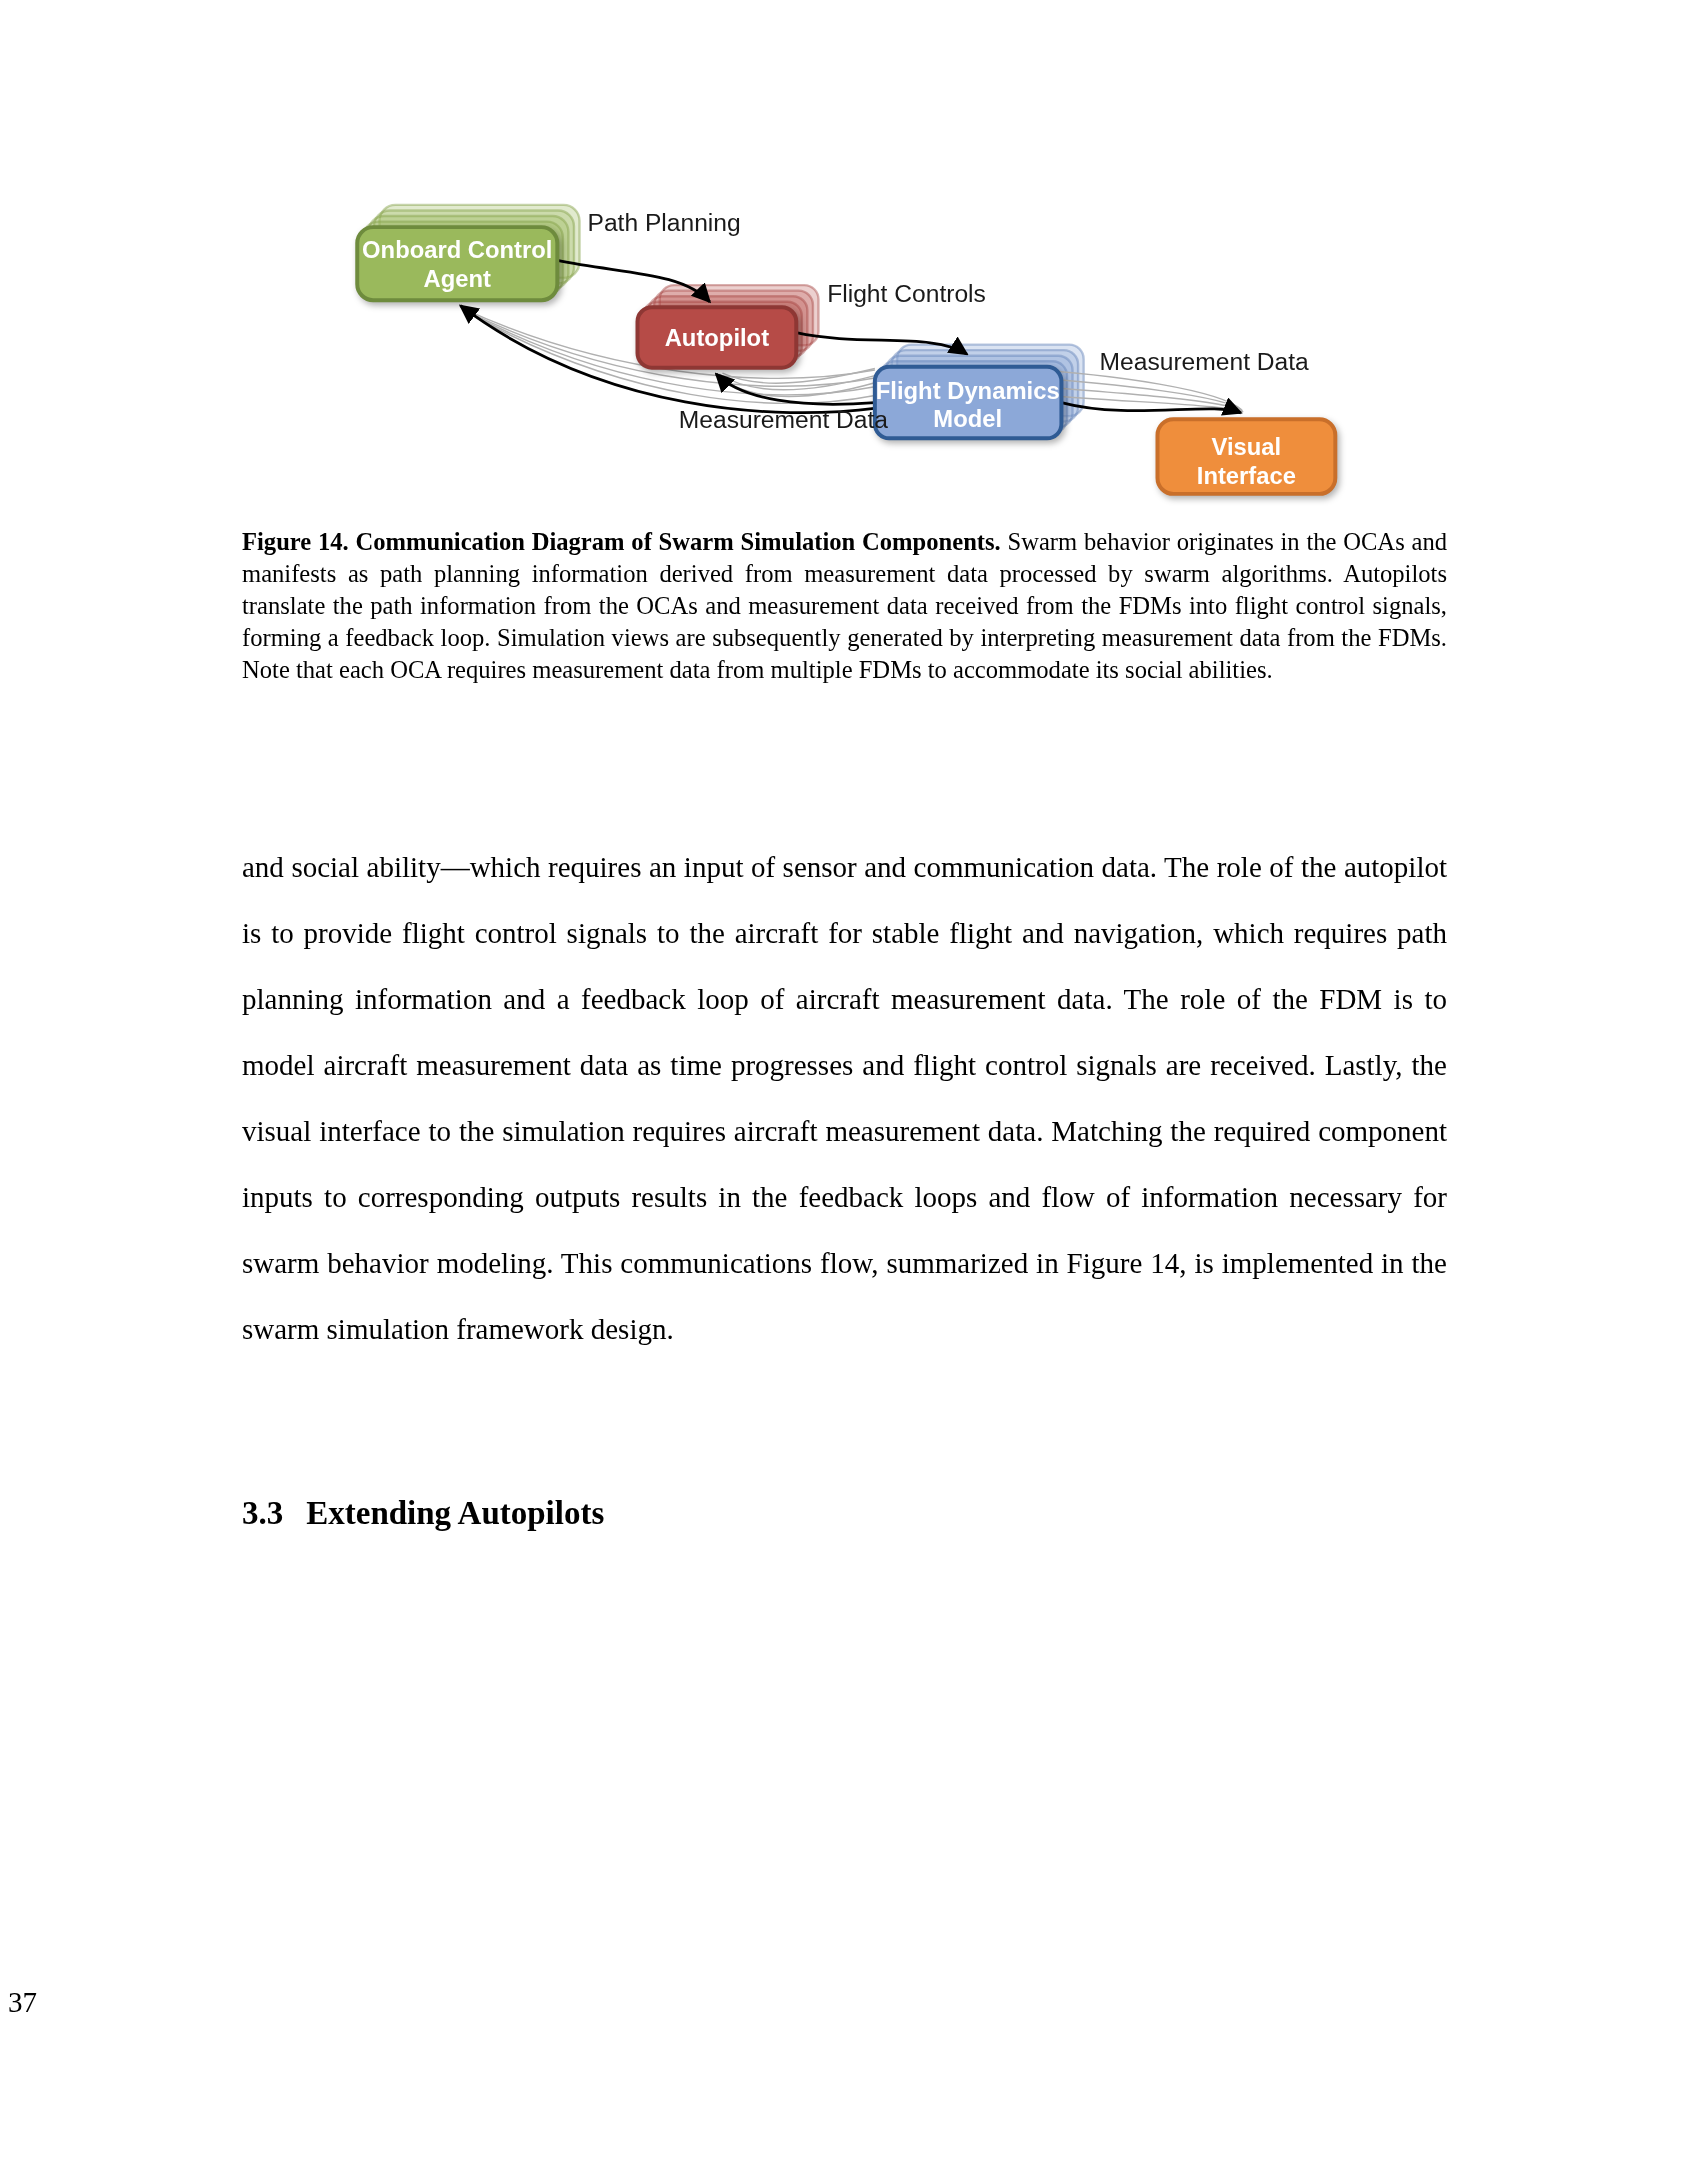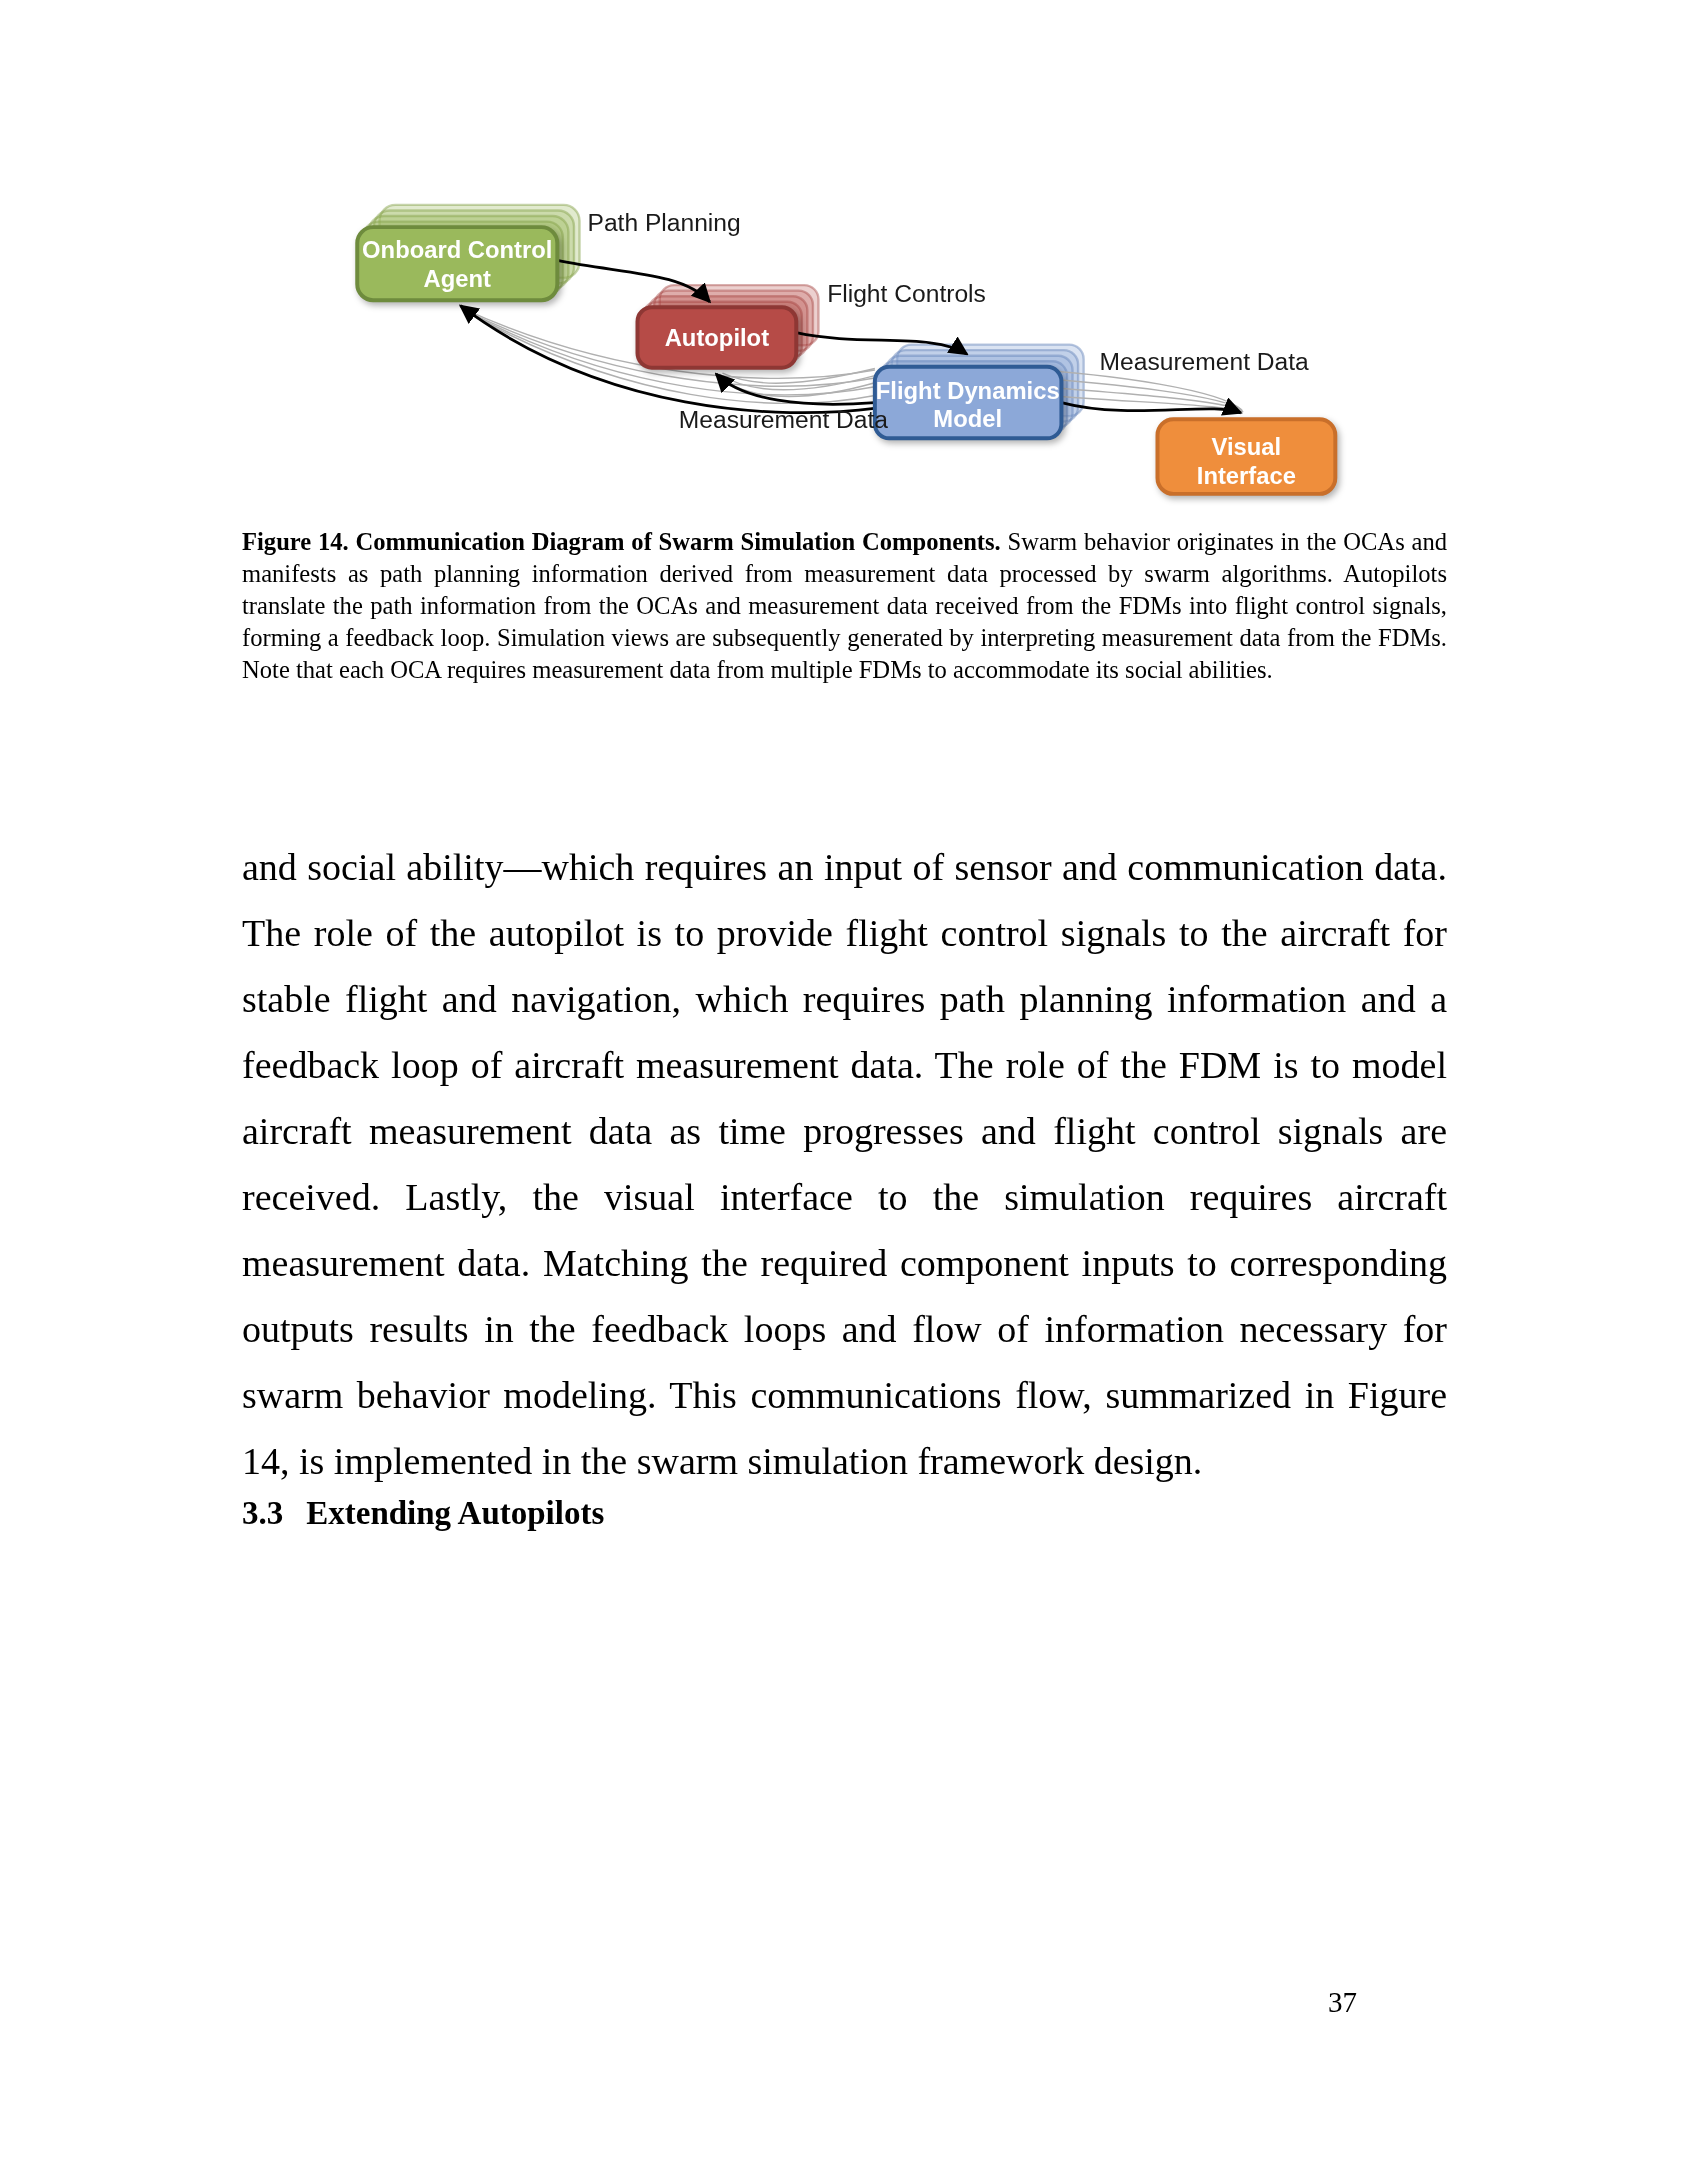--- a/index.html
+++ b/index.html
@@ -32,32 +32,32 @@
   .ghost-green { fill:rgba(154,185,92,0.30); stroke:rgba(130,160,70,0.45); stroke-width:3; }
   .ghost-red   { fill:rgba(182,75,71,0.26);  stroke:rgba(160,60,57,0.40);  stroke-width:3; }
   .ghost-blue  { fill:rgba(140,168,216,0.32); stroke:rgba(100,130,185,0.45); stroke-width:3; }
   .caption {
     position:absolute; top:526px; left:242px; width:1205px;
     font-size:24.6px; line-height:32px; text-align:justify;
   }
   .cap-bold { font-weight:bold; }
   .para {
     position:absolute; left:242px; width:1205px;
-    font-size:38px; line-height:66px; text-align:justify;
+    font-size:29px; line-height:66px; text-align:justify;
   }
   .p1 { top:834px; }
   .p2 { top:1583px; text-indent:52px; }
   .heading {
     position:absolute; left:242px; top:1494px;
     font-size:33px; font-weight:bold; line-height:38px;
   }
   .secnum { margin-right:23px; }
   .pagenum {
-    position:absolute; top:1986px; left:0; width:1357px;
-    text-align:right; font-size:29px;
+    position:absolute; top:1986px; left:8px; width:1357px;
+    text-align:left; font-size:29px;
   }
 </style>
 </head>
 <body>
 
 <div class="page">
 
   <svg class="figure" width="1687" height="540" viewBox="0 0 2125 680" xmlns="http://www.w3.org/2000/svg">
     <defs>
       <marker id="arrow" viewBox="0 0 10 10" refX="9" refY="5" markerWidth="7" markerHeight="7" orient="auto-start-reverse">

